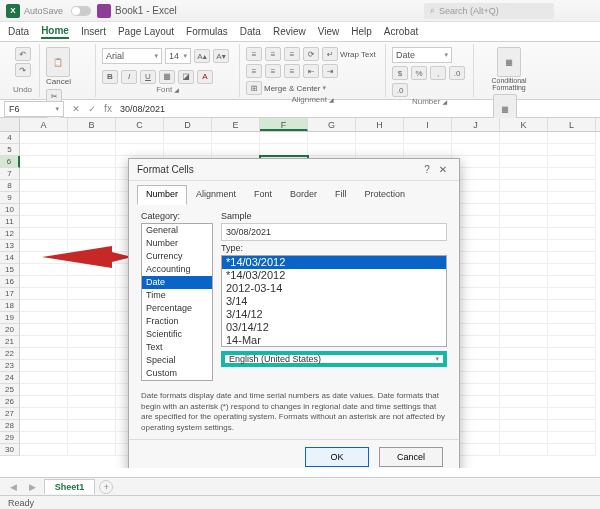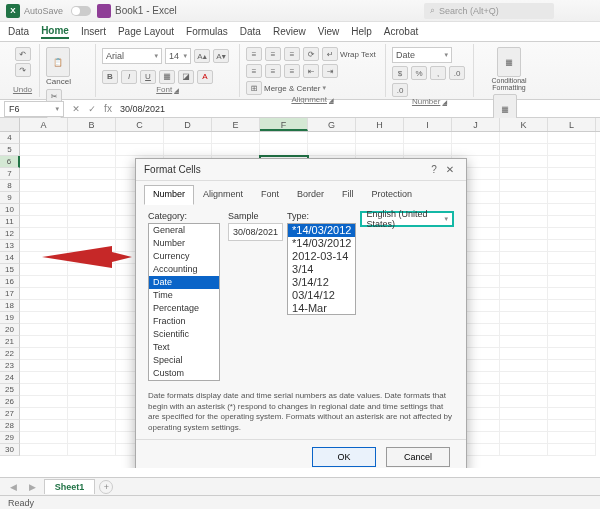--- a/index.html
+++ b/index.html
@@ -15,21 +15,21 @@
 .doc-title { font-size: 10px; color: #555; }
 .searchbox { margin-left:auto; margin-right:40px; width:130px; height:16px; background:#e8e8e8; border-radius:2px; display:flex; align-items:center; padding:0 6px; font-size:9px; color:#999;}
 .searchbox .mag { margin-right:4px; }
 
 .menubar { height: 20px; display: flex; align-items: center; padding: 0 8px; gap: 12px; font-size: 10px; border-bottom: 1px solid #d0d0d0; background:#fff;}
 .menubar span { color:#444; cursor:default;}
 .menubar .active { color:#217346; font-weight:600; border-bottom:2px solid #217346; padding-bottom:1px;}
 
 .ribbon { height: 58px; background: linear-gradient(#fafafa,#f4f4f4); border-bottom: 1px solid #d0d0d0; display: flex; align-items: stretch; padding: 2px 6px; font-size:9px; color:#555;}
 .rgroup { border-right:1px solid #ddd; padding:3px 6px; display:flex; flex-direction:column; justify-content:space-between; }
-.rgroup .glabel { font-size:8px; color:#777; text-align:left; display:flex; justify-content:center; align-items:center; gap:2px;text-decoration:underline;}
+.rgroup .glabel { font-size:8px; color:#777; text-align:left; display:flex; justify-content:center; align-items:center; gap:2px;}
 .rgroup .gbody { display:flex; align-items:center; gap:3px; flex-wrap:wrap; flex:1;}
 .ico { width:16px; height:14px; background:#eee; border:1px solid #ccc; border-radius:2px; display:inline-flex; align-items:center; justify-content:center; font-size:8px; color:#666;}
 .bigico { width:24px; height:30px;}
 .fontname { width:60px; height:16px; border:1px solid #ccc; background:#fff; padding:0 3px; font-size:9px; display:flex; align-items:center; justify-content:space-between;}
 .fontsize { width:26px; height:16px; border:1px solid #ccc; background:#fff; padding:0 3px; font-size:9px; display:flex; align-items:center; justify-content:space-between;}
 .chev { font-size:7px; color:#888;}
 .nfdrop { width:60px; height:16px; border:1px solid #ccc; background:#fff; padding:0 3px; font-size:9px; display:flex; align-items:center; justify-content:space-between;}
 .dia { font-size:6px;}
 
 .fbar { height:18px; border-bottom:1px solid #d0d0d0; display:flex; align-items:center; background:#fff;}
@@ -46,40 +46,40 @@
 .rows { }
 .row { display:flex; height:12px;}
 .rowh { width:20px; background:#f4f4f4; border-right:1px solid #ccc; border-bottom:1px solid #ddd; text-align:center; font-size:8px; color:#555; line-height:12px;}
 .rowh.sel { background:#d4e8d4; border-right:2px solid #217346;}
 .cell { width:48px; border-right:1px solid #eee; border-bottom:1px solid #eee;}
 .cell.sel { outline:2px solid #217346; outline-offset:-1px; position:relative; z-index:1;}
 
 .arrow { position:absolute; left:42px; top:124px; z-index:5;}
 .arrow svg { display:block;}
 
-.dialog { position:absolute; left:135px; top:40px; width:332px; height:316px; background:#f7f7f7; border:1px solid #aaa; box-shadow:0 3px 12px rgba(0,0,0,0.3); z-index:10; display:flex; flex-direction:column;}
+.dialog { position:absolute; left:128px; top:40px; width:332px; height:316px; background:#f7f7f7; border:1px solid #aaa; box-shadow:0 3px 12px rgba(0,0,0,0.3); z-index:10; display:flex; flex-direction:column;}
 .dlg-title { height:22px; display:flex; align-items:center; padding:0 8px; font-size:10px; color:#333; border-bottom:1px solid #ddd;}
 .dlg-title .spacer { flex:1;}
 .dlg-title .tbtn { width:16px; text-align:center; cursor:default; color:#666; font-size:10px;}
 .tabs { display:flex; height:20px; margin:4px 8px 2px; font-size:9px;}
 .tab { padding:3px 8px; border:1px solid transparent; cursor:default; color:#444;}
 .tab.active { background:#fff; border:1px solid #bbb; border-bottom:1px solid #fff; color:#000;}
 .dlg-body { flex:1; padding:4px 12px; display:flex; gap:8px; font-size:9px; background:#f7f7f7;}
 .catcol { width:72px; display:flex; flex-direction:column;}
 .lbl { font-size:9px; color:#333; margin-bottom:2px;}
 .listbox { flex:1; border:1px solid #aaa; background:#fff; overflow:hidden; font-size:9px;}
 .listbox .li { padding:1px 4px; line-height:11px; cursor:default;}
 .listbox .li.sel { background:#0a64c8; color:#fff;}
-.rightcol { flex:1; display:flex; flex-direction:row; gap:4px;}
+.rightcol { flex:1; display:flex; flex-direction:column; gap:4px;}
 .sample { height:28px;}
 .samplebox { border:1px solid #ccc; background:#fff; padding:3px 4px; font-size:9px; height:18px;}
 .typebox { border:1px solid #aaa; background:#fff; height:92px; overflow:hidden;}
 .typebox .ti { padding:1px 4px; font-size:11px; line-height:11px; cursor:default;}
 .typebox .ti.sel { background:#0a64c8; color:#fff;}
-.localebox { border:2px solid #14b8a6; background:#fff; height:16px; display:flex; align-items:center; justify-content:space-between; padding:0 4px; font-size:9px;}
+.localebox { border:4px solid #14b8a6; background:#fff; height:16px; display:flex; align-items:center; justify-content:space-between; padding:0 4px; font-size:9px;}
 .desc { font-size:8px; color:#555; padding:6px 12px; line-height:1.3;}
 .dlg-foot { height:34px; display:flex; align-items:center; justify-content:flex-end; gap:10px; padding:0 16px; border-top:1px solid #ddd;}
 .btn { width:64px; height:20px; border:1px solid #999; background:#f4f4f4; font-size:9px; cursor:default;text-align:center;}
 .btn.primary { border:1px solid #0a64c8; background:#eaf2fb;}
 
 .tabsheet { position:absolute; bottom:14px; left:0; right:0; height:18px; background:#f4f4f4; border-top:1px solid #ccc; display:flex; align-items:center; padding:0 6px; font-size:9px; gap:4px;}
 .tabsheet .navic { color:#aaa; padding:0 4px;}
 .tabsheet .stab { background:#fff; border:1px solid #ccc; border-bottom:none; padding:2px 10px; font-weight:600; color:#217346;}
 .tabsheet .plus { width:14px; height:14px; border:1px solid #ccc; border-radius:50%; text-align:center; line-height:12px; color:#888;}
 

